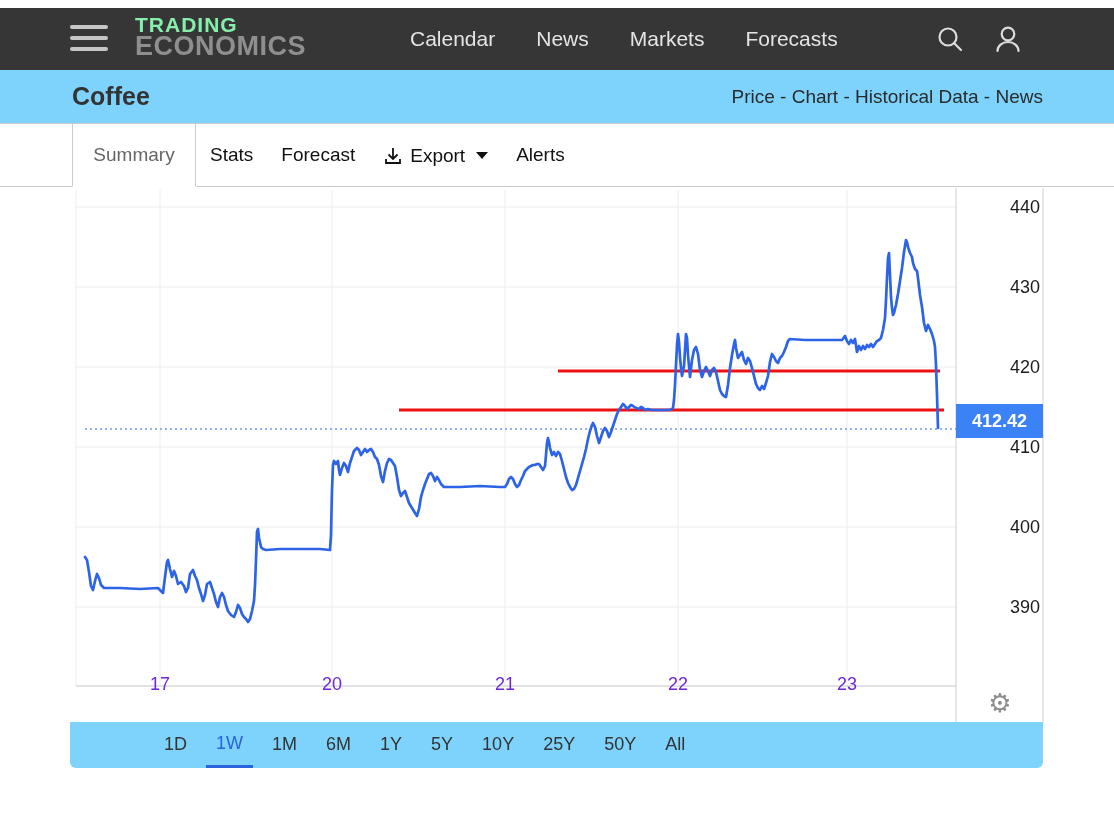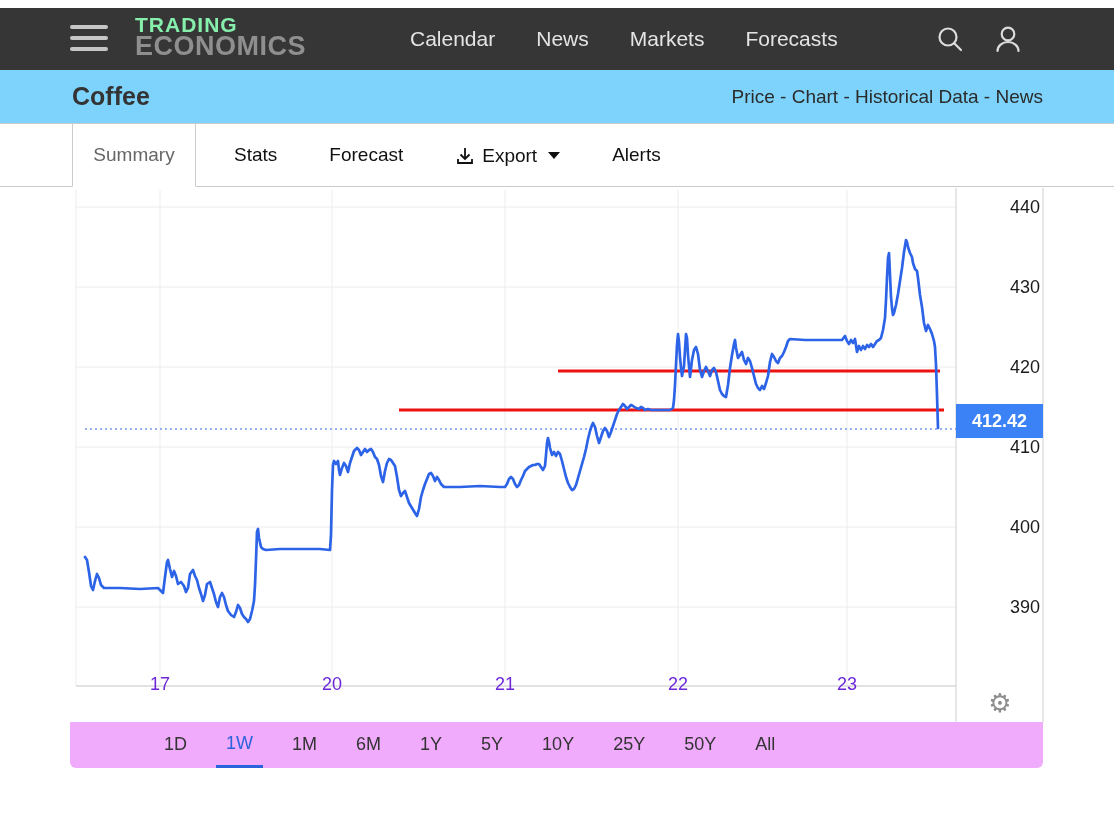--- a/index.html
+++ b/index.html
@@ -20,41 +20,41 @@
   .nav-icon.search { left:936px; }
   .nav-icon.user { left:994px; }
 
   
   .subheader { position:absolute; left:0; top:70px; width:1114px; height:54px; background:#7dd3fc; border-bottom:1px solid #cbcbcb; }
   .subheader h1 { position:absolute; left:72px; top:0; line-height:53px; font-size:25px; font-weight:bold; color:#333; }
   .subnav { position:absolute; right:71px; top:0; line-height:53px; font-size:19px; color:#2b2b2b; white-space:pre; }
   .subnav a { color:#2b2b2b; text-decoration:none; cursor:pointer; }
 
   
-  .tabbar { position:absolute; left:0; top:124px; width:1114px; height:63px; background:#fff; border-bottom:1px solid #cbcbcb; display:flex;gap:24px; }
+  .tabbar { position:absolute; left:0; top:124px; width:1114px; height:63px; background:#fff; border-bottom:1px solid #cbcbcb; display:flex; }
   .tab { height:63px; line-height:62px; font-size:19px; color:#111; padding:0 14px; cursor:pointer; }
   .tab.active { width:124px; padding:0; text-align:center; color:#666;
     border-left:1px solid #cbcbcb; border-right:1px solid #cbcbcb;
     margin-left:72px; margin-bottom:-1px; background:#fff; border-bottom:1px solid #fff; z-index:2; }
   .tab.export { display:flex; align-items:center; gap:7px; color:#111; }
   .caret { width:0; height:0; border-left:6px solid transparent; border-right:6px solid transparent; border-top:7px solid #111; margin-left:4px; }
 
   
   .chart-section { position:absolute; left:0; top:188px; width:1114px; height:534px; background:#fff; }
   .chart-section svg { position:absolute; left:0; top:0; }
   .y-tick { position:absolute; left:963px; width:60px; font-size:18px; color:#1c1c1c;margin-left:47px; }
   .x-tick { position:absolute; top:486px; width:50px; text-align:center; font-size:18px; color:#6d28d9; }
   .price-badge { position:absolute; left:956px; width:87px; height:34px; line-height:34px;
     text-align:center; font-size:18px; font-weight:bold; color:#fff; z-index:3; }
   .gear { position:absolute; left:985px; top:500px; width:30px; height:30px; font-size:26px;
     line-height:30px; text-align:center; color:#8e8e8e; cursor:pointer; }
 
   
-  .rangebar { position:absolute; left:70px; top:722px; width:973px; height:46px; background:#f0abfc;
-    border-radius:0 0 6px 6px; display:flex; align-items:stretch; padding-left:84px; gap:19px; }
+  .rangebar { position:absolute; left:70px; top:722px; width:973px; height:46px; background:#7dd3fc;
+    border-radius:0 0 6px 6px; display:flex; align-items:stretch; padding-left:84px; gap:9px; }
   .range-item { padding:0 10px; line-height:45px; font-size:18px; color:#333; cursor:pointer; }
   .range-item.active { color:#2a63db; border-bottom:3px solid #2a63db; line-height:43px; }
 </style>
 </head>
 <body>
 
 <div class="page">
 
   <div class="navbar">
     <div class="hamburger">

